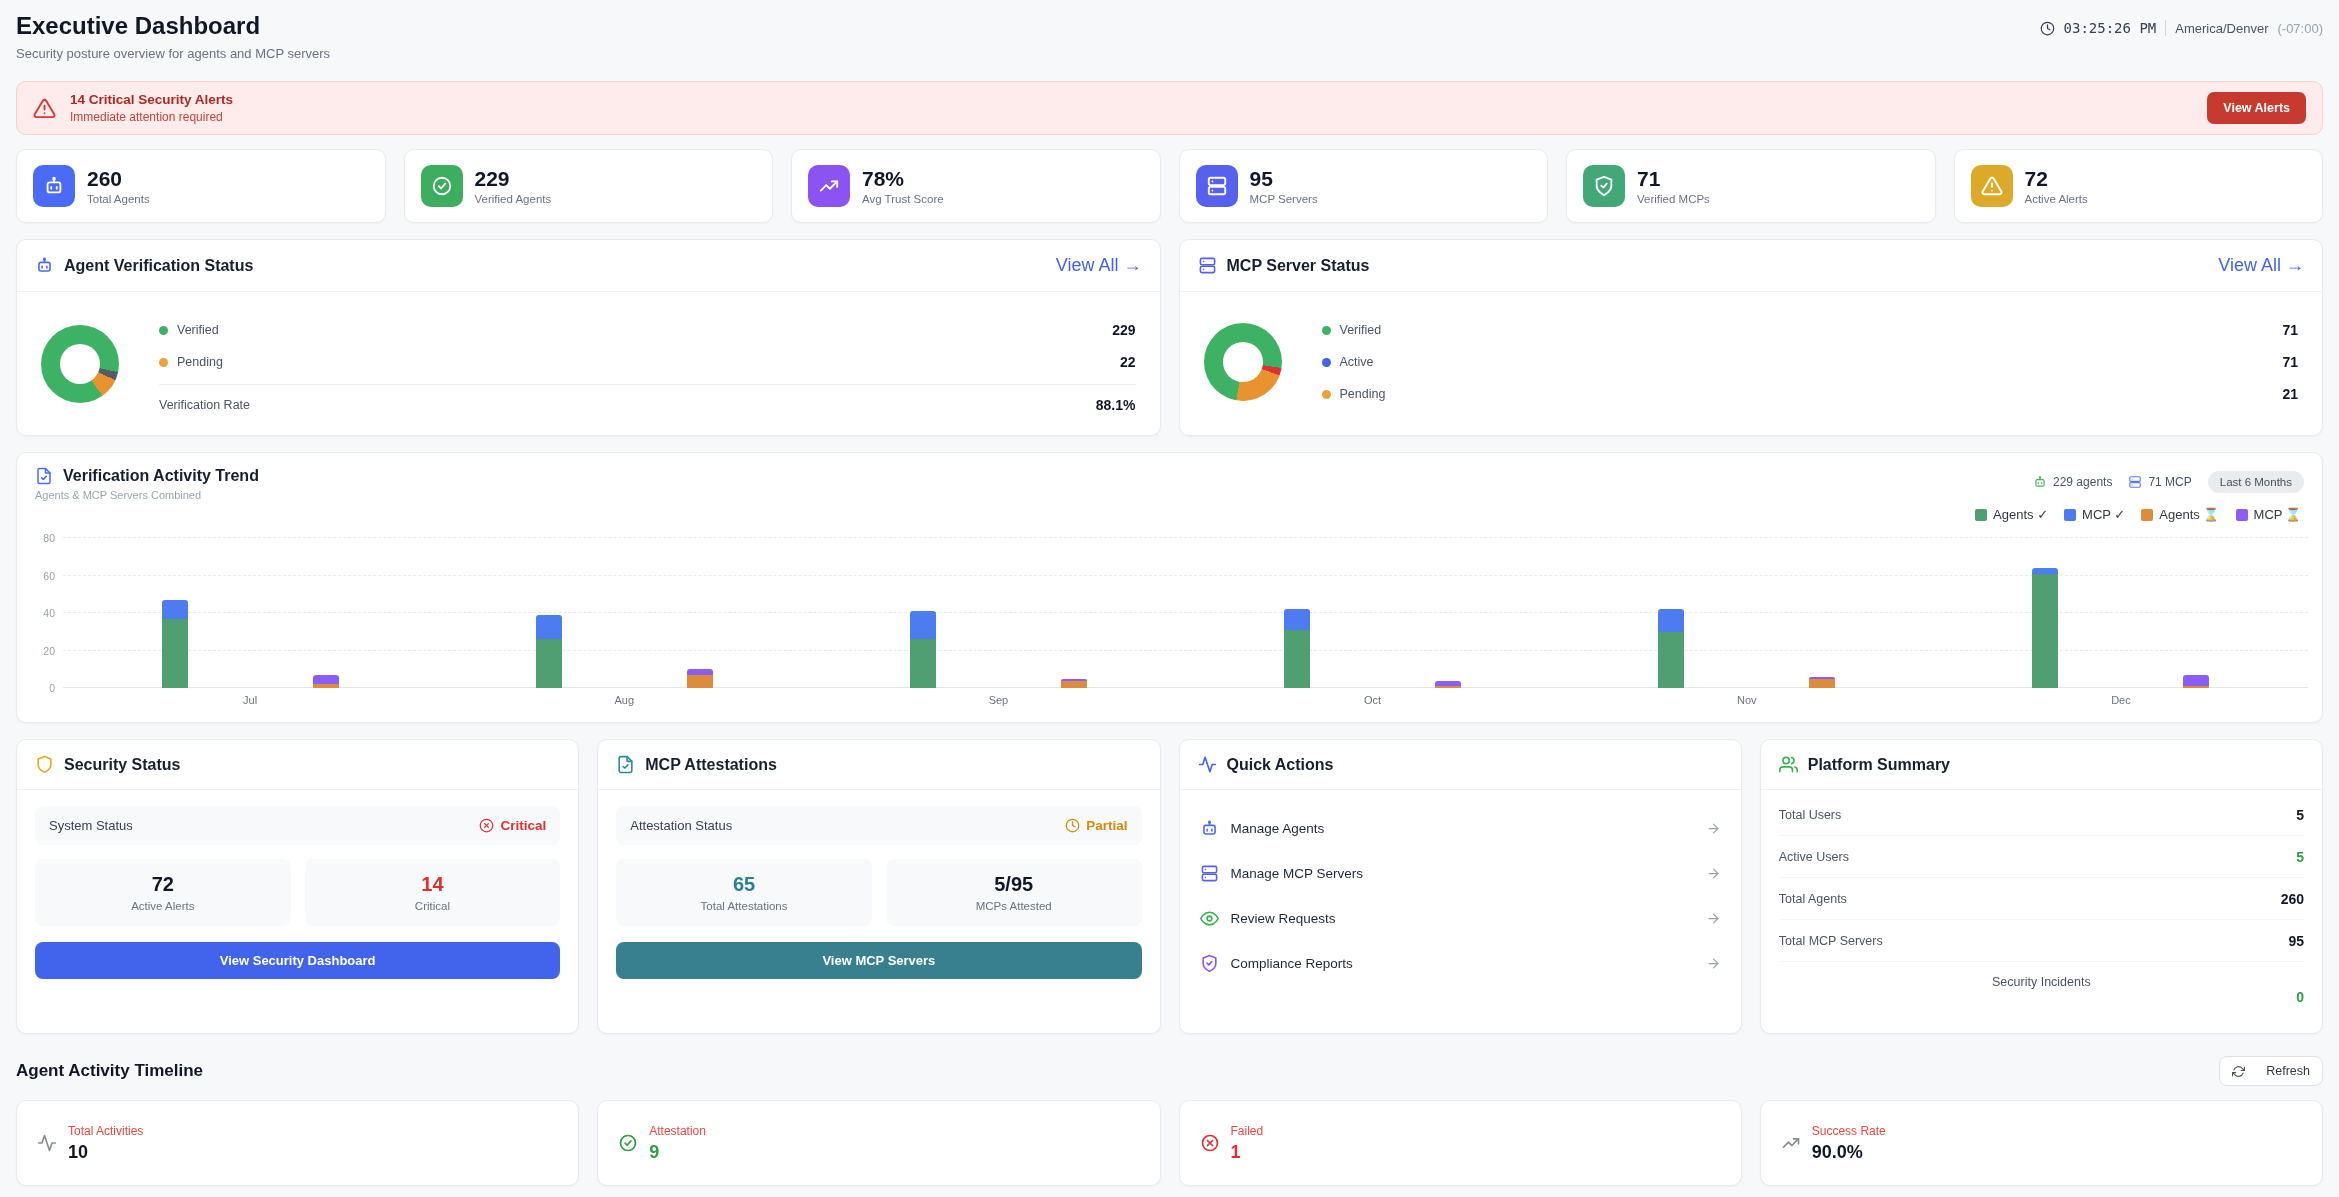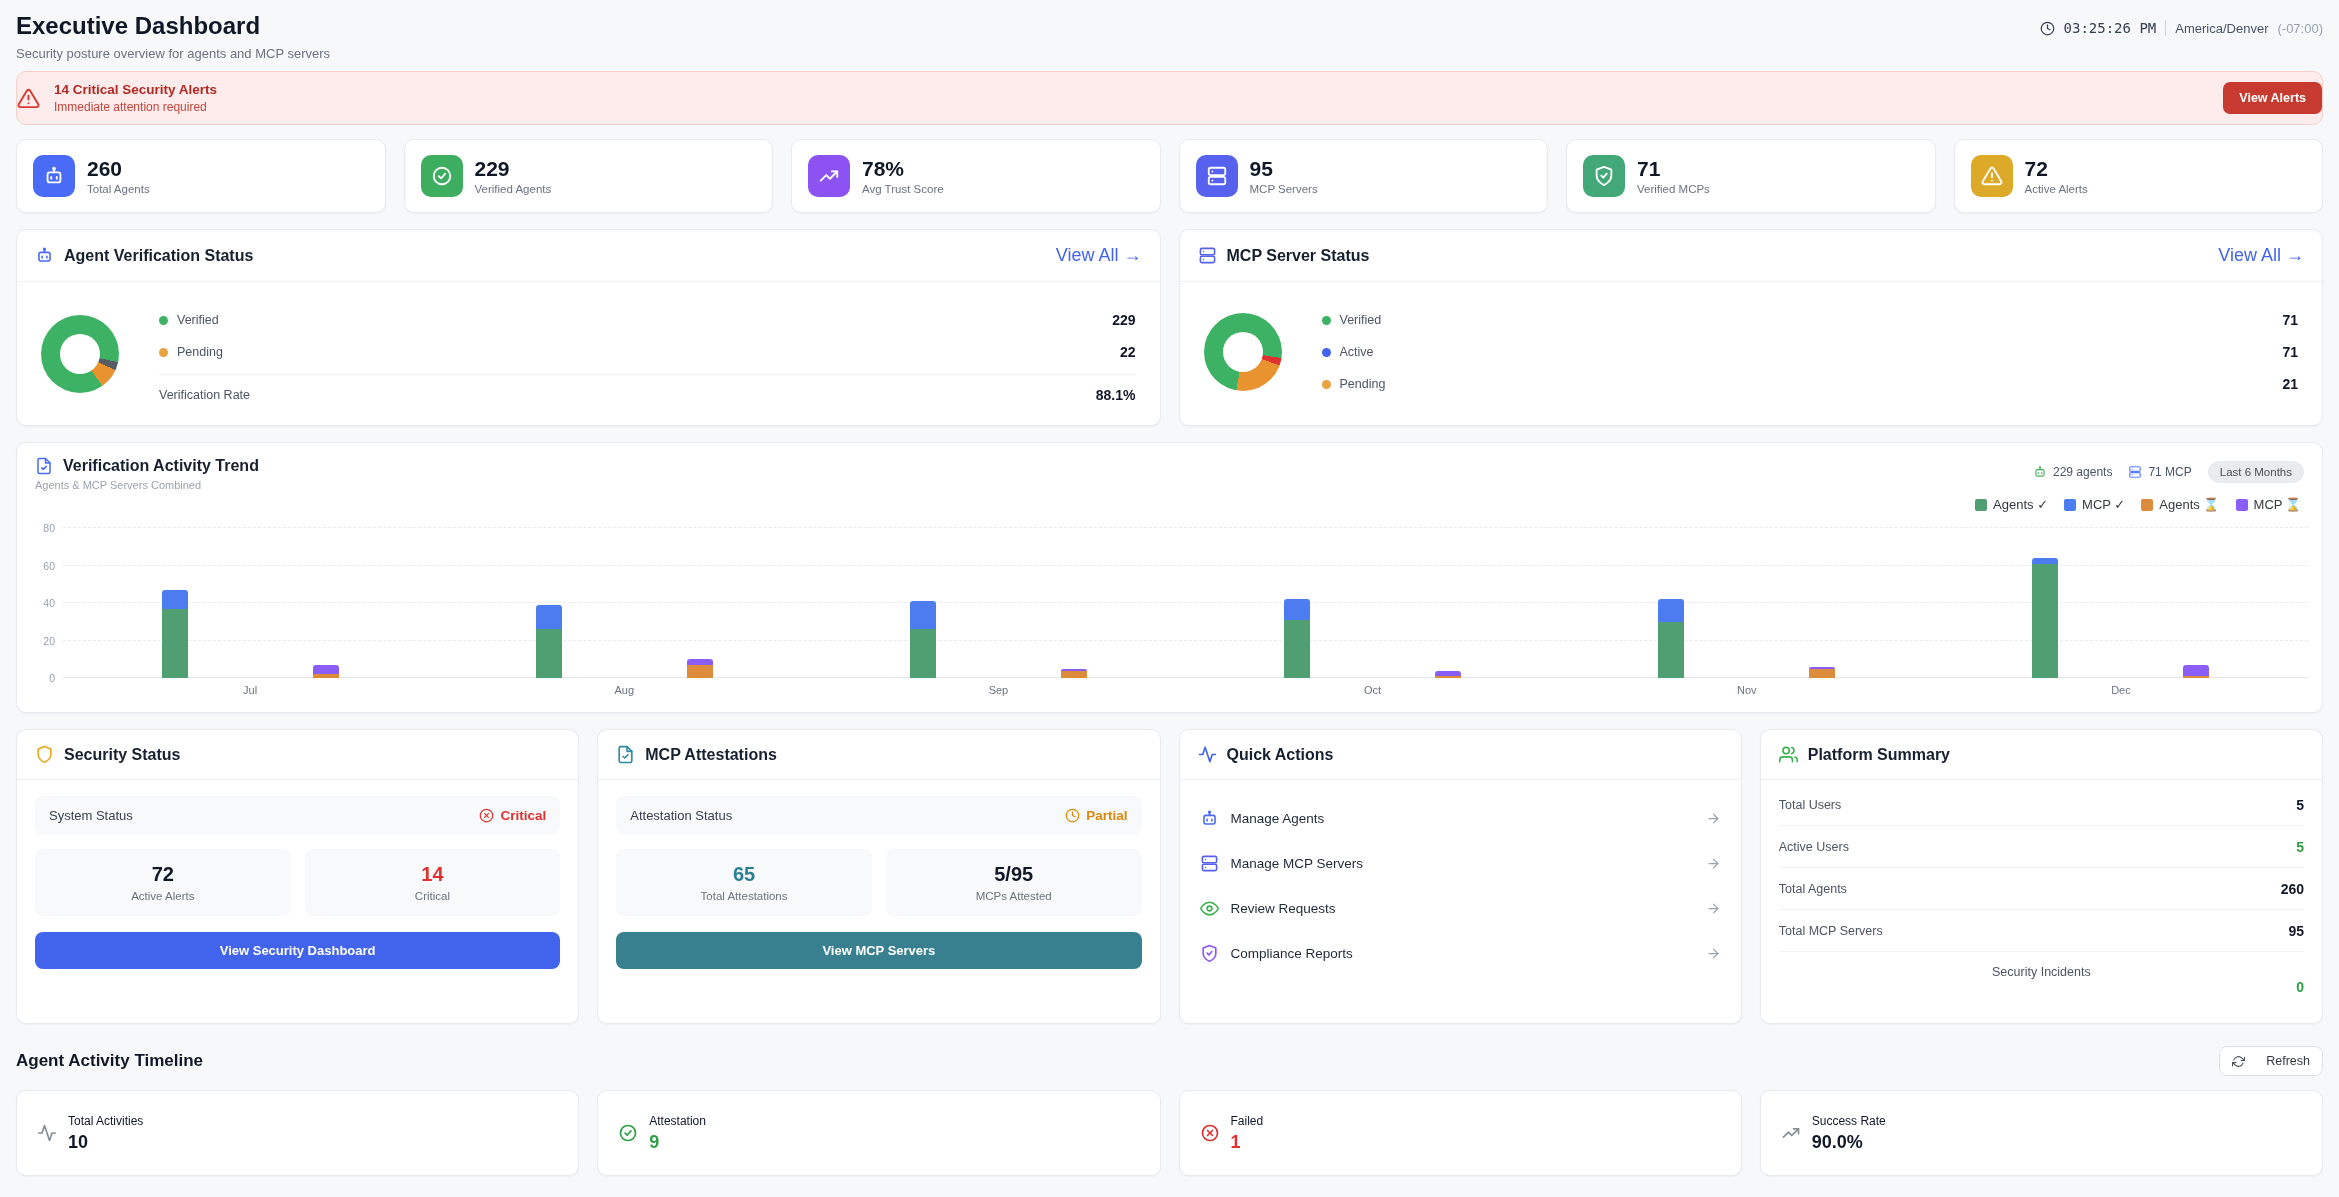--- a/index.html
+++ b/index.html
@@ -9,21 +9,21 @@
   
   .topbar { display:flex; justify-content:space-between; align-items:flex-start; }
   .h1 { font-size:24px; font-weight:700; color:#101828; }
   .subtitle { font-size:13px; color:#6b7280; margin-top:6px; }
   .clockwrap { display:flex; align-items:center; gap:9px; margin-top:8px; font-size:13px; color:#475467; }
   .clock-time { font-family:"DejaVu Sans Mono",monospace; font-size:14px; color:#344054; }
   .vdiv { width:1px; height:16px; background:#d0d5dd; }
   .muted { color:#98a2b3; }
 
   
-  .banner { margin-top:10px; display:flex; align-items:center; gap:14px; background:#fdeceb; border:1px solid #f5d0cb; border-radius:10px; padding:10px 0; }
+  .banner { margin-top:20px; display:flex; align-items:center; gap:14px; background:#fdeceb; border:1px solid #f5d0cb; border-radius:10px; padding:10px 16px; }
   .banner-title { font-size:13.5px; font-weight:700; color:#b02a24; }
   .banner-sub { font-size:12px; color:#c3453c; margin-top:3px; }
   .btn-red { margin-left:auto; color:#fff; border:none; border-radius:7px; padding:9px 16px; font-size:12.5px; font-weight:600; cursor:pointer; font-family:inherit; }
 
   
   .stats-row { margin-top:14px; display:grid; grid-template-columns:repeat(6,1fr); gap:18px; }
   .stat-card { background:#fff; border:1px solid #e8eaef; border-radius:10px; box-shadow:0 1px 2px rgba(16,24,40,.04); padding:15px 16px; display:flex; align-items:center; gap:12px; }
   .stat-icon { width:42px; height:42px; border-radius:10px; display:flex; align-items:center; justify-content:center; color:#fff; flex:none; }
   .stat-value { font-size:21px; font-weight:700; color:#101828; line-height:1.1; }
   .stat-label { font-size:11.5px; color:#6b7280; margin-top:3px; }
@@ -90,21 +90,21 @@
   .ps-row:last-child { border-bottom:none;flex-direction:column; }
   .ps-label { font-size:12.5px; color:#4b5563; }
   .ps-value { margin-left:auto; font-size:14px; font-weight:700; color:#101828; }
 
   
   .timeline-head { margin-top:22px; display:flex; align-items:center; justify-content:space-between; }
   .h2 { font-size:17px; font-weight:700; color:#101828; }
   .btn-ghost { display:flex; align-items:center; gap:21px; background:#fff; border:1px solid #dee2e6; border-radius:8px; padding:7px 12px; font-size:12.5px; color:#343a40; cursor:pointer; font-family:inherit; }
   .tl-row { margin-top:14px; display:grid; grid-template-columns:repeat(4,1fr); gap:18px; }
   .tl-card { background:#fff; border:1px solid #e8eaef; border-radius:10px; box-shadow:0 1px 2px rgba(16,24,40,.04); padding:22px 20px; display:flex; align-items:center; gap:11px; min-height:86px; }
-  .tl-label { font-size:12px; color:#0f172a; }
+  .tl-label { font-size:12px; color:#ef4444; }
   .tl-value { font-size:18px; font-weight:700; color:#101828; margin-top:4px; }
 
   .green { color:#2f9e44 !important; }
   .red { color:#e03131 !important; }
   svg { display:block; }
 </style>
 </head>
 <body>
 
 <div class="page">

